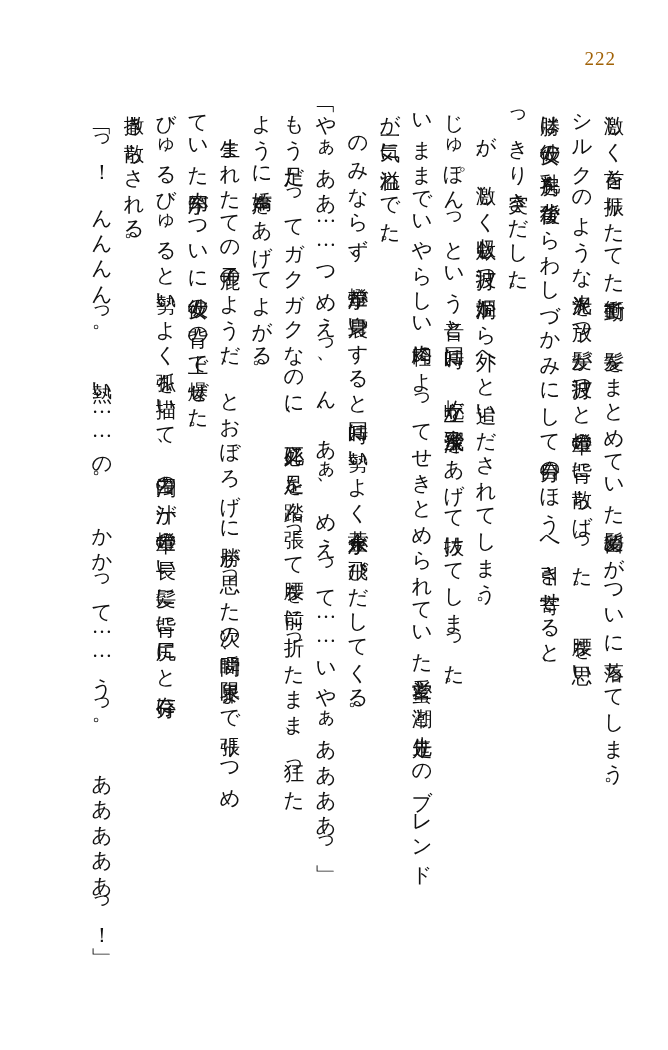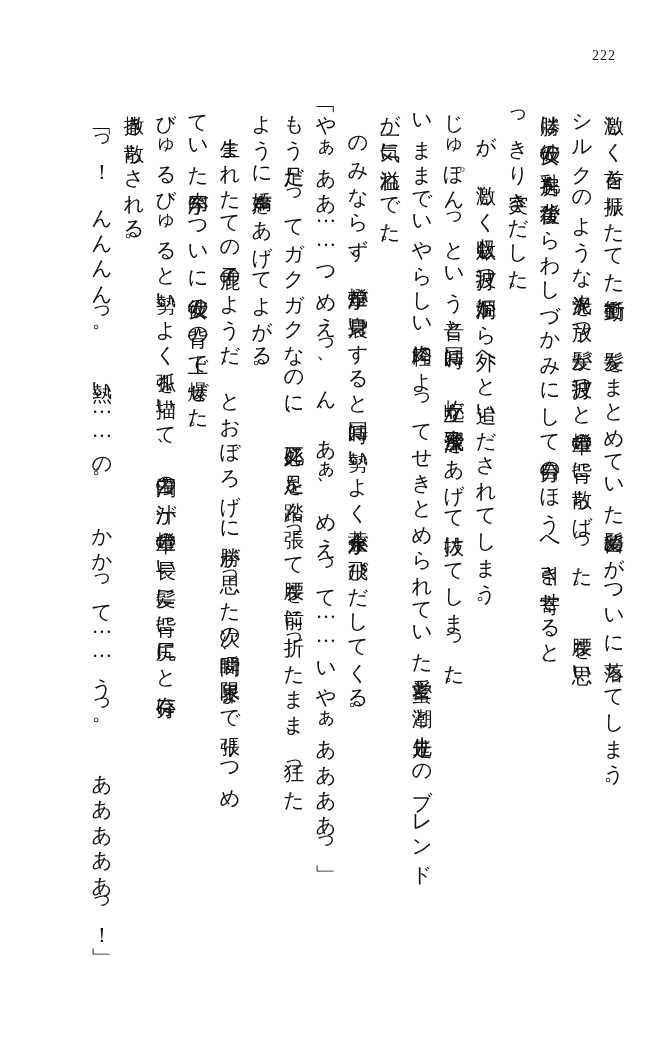--- a/index.html
+++ b/index.html
@@ -19,24 +19,24 @@
     position: relative;
     width: 668px;
     height: 1050px;
     box-sizing: border-box;
     background: #ffffff;
   }
   .page-number {
     position: absolute;
     top: 48px;
     right: 52px;
-    font-size: 14px;
+    font-size: 19px;
     letter-spacing: 1px;
     font-family: "Liberation Serif", "DejaVu Serif", serif;
-    color: #0f172a;
+    color: #a16207;
   }
   .text-block {
     position: absolute;
     top: 100px;
     right: 44px;
     left: 44px;
     bottom: 60px;
     display: flex;
     flex-direction: row-reverse;
     justify-content: flex-start;

